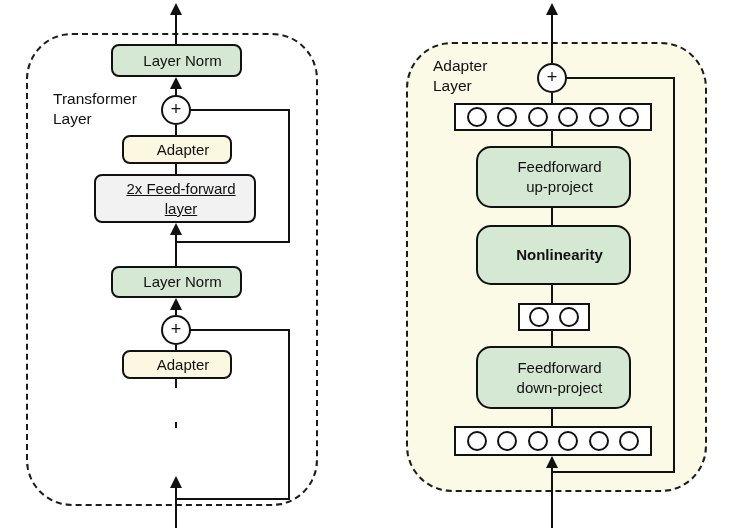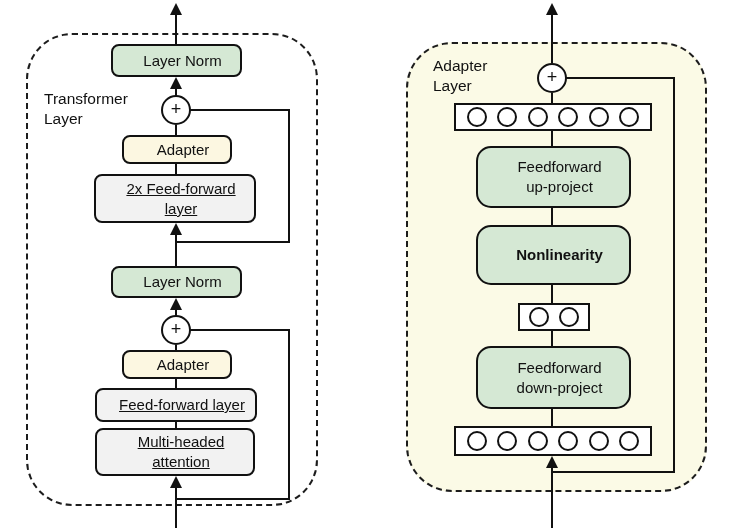--- a/index.html
+++ b/index.html
@@ -51,21 +51,21 @@
     white-space:pre-line;
   }
 </style>
 </head>
 <body>
 
 <div class="canvas">
 
   <div class="dashed-box" style="left:26px;top:33px;width:292px;height:473px;"></div>
 
-  <div class="dlabel" style="left:44px;top:89px;">Transformer
+  <div class="dlabel" style="left:53px;top:89px;">Transformer
 Layer</div>
 
   <div class="arrow-up" style="left:170px;top:3px;"></div>
   <div class="vline" style="left:175px;top:13px;height:31px;"></div>
 
   <div class="nodebox green" style="left:111px;top:44px;width:131px;height:33px;">Layer Norm</div>
 
   <div class="arrow-up" style="left:170px;top:77px;"></div>
   <div class="vline" style="left:175px;top:87px;height:9px;"></div>
 
@@ -97,26 +97,23 @@
   <div class="hline" style="left:190px;top:329px;width:99px;"></div>
   <div class="vline" style="left:288px;top:329px;height:171px;"></div>
   <div class="hline" style="left:175px;top:498px;width:115px;"></div>
 
   <div class="vline" style="left:175px;top:345px;height:5px;"></div>
 
   <div class="nodebox cream" style="left:122px;top:350px;width:110px;height:29px;">Adapter</div>
 
   <div class="vline" style="left:175px;top:379px;height:9px;"></div>
 
-  <div class="nodebox gray" style="left:95px;top:388px;width:162px;height:34px;">Feed-forward layer</div>
 
   <div class="vline" style="left:175px;top:422px;height:6px;"></div>
 
-  <div class="nodebox gray" style="left:95px;top:428px;width:160px;height:48px;">Multi-headed
-attention</div>
 
   <div class="arrow-up" style="left:170px;top:476px;"></div>
   <div class="vline" style="left:175px;top:486px;height:42px;"></div>
 
   <div class="dashed-box" style="left:406px;top:42px;width:301px;height:450px;background:var(--panel-cream);"></div>
 
   <div class="dlabel" style="left:433px;top:56px;">Adapter
 Layer</div>
 
   <div class="arrow-up" style="left:546px;top:3px;"></div>

